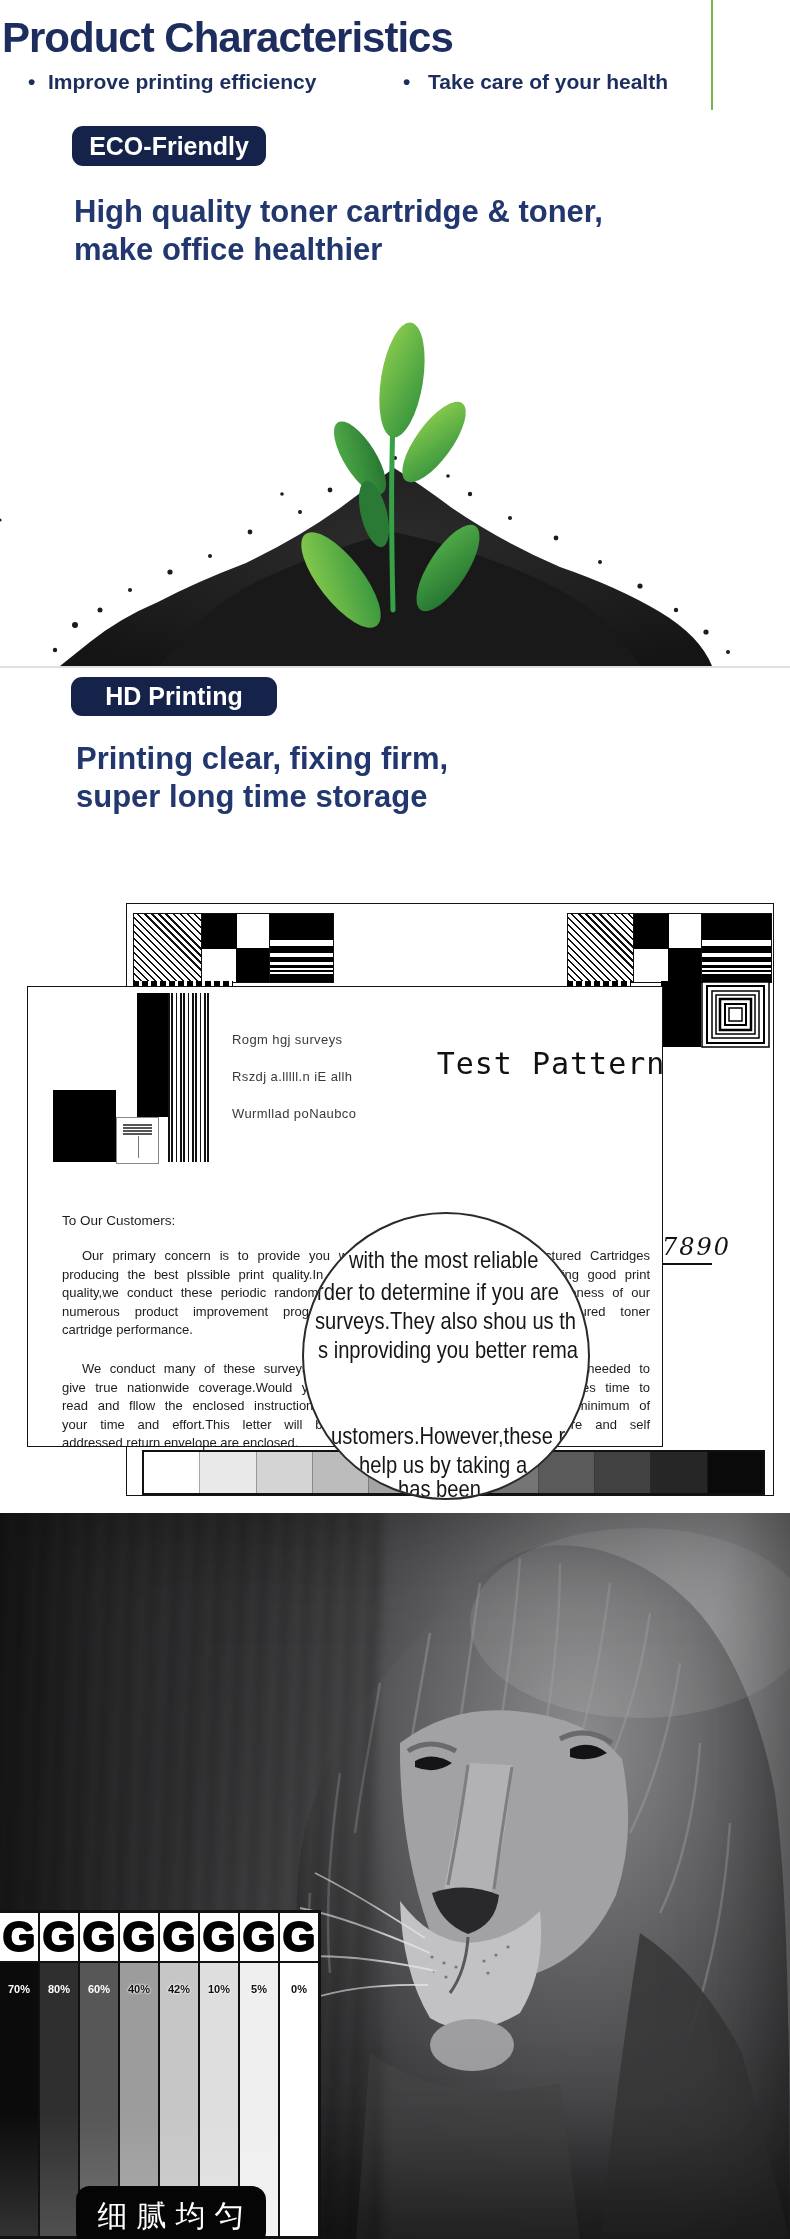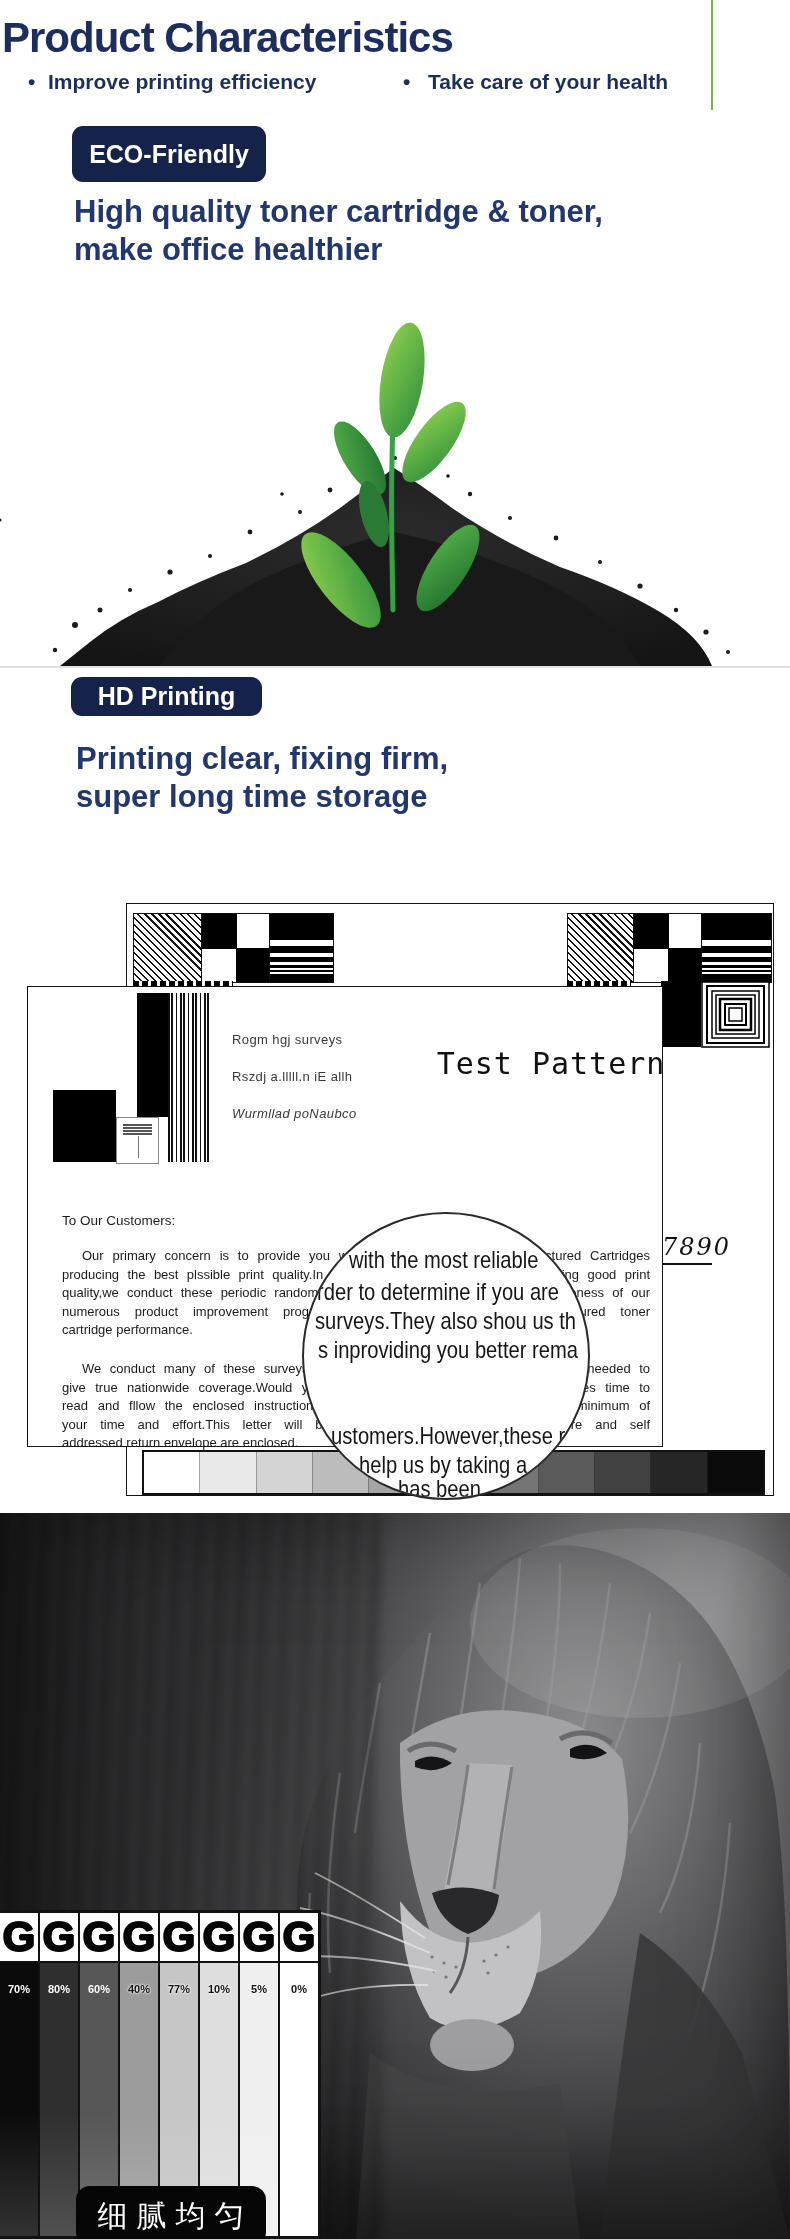--- a/index.html
+++ b/index.html
@@ -11,22 +11,22 @@
   .page-title{left:2px;top:14px;font-size:42px;font-weight:bold;color:#1c2d5e;letter-spacing:-1px;}
   .bullet-row{left:0;top:70px;width:712px;height:26px;color:#1c2d5e;font-weight:bold;font-size:21px;}
   .bullet-dot{position:absolute;top:0;font-size:21px;}
   .b1d{left:28px;} .b1t{position:absolute;left:48px;top:0;}
   .b2d{left:403px;} .b2t{position:absolute;left:428px;top:0;}
   .green-line{left:711px;top:0;width:2px;height:110px;background:#7cb34f;}
 
   
   .pill{background:#15224a;border-radius:11px;color:#fff;font-weight:bold;font-size:25px;
         display:flex;align-items:center;justify-content:center;}
-  .eco-badge{left:72px;top:126px;width:194px;height:56px;}
-  .hd-badge{left:71px;top:677px;width:191px;height:39px;}
+  .eco-badge{left:72px;top:126px;width:194px;height:40px;}
+  .hd-badge{left:71px;top:677px;width:206px;height:39px;}
   .sec-head{color:#22376e;font-weight:bold;font-size:31px;line-height:38px;}
   .eco-head{left:74px;top:193px;}
   .hd-head{left:76px;top:740px;}
 
   
   .plant-fig{left:0;top:280px;width:790px;height:388px;}
   .divider{left:0;top:666px;width:790px;height:2px;background:#dde1e6;}
 
   
   .back-page{left:126px;top:903px;width:646px;height:591px;background:#fff;border:1px solid #141414;}
@@ -220,21 +220,21 @@
   <div class="abs fp-docicon">
     <i style="top:6px;"></i>
       <i style="top:9px;"></i>
       <i style="top:12px;"></i>
       <i style="top:15px;"></i>
     <span class="vl"></span>
   </div>
 
   <div class="abs addr" style="top:1032px;">Rogm hgj surveys</div>
   <div class="abs addr" style="top:1069px;">Rszdj a.lllll.n iE allh</div>
-  <div class="abs addr" style="top:1106px;font-style:italic;">Wurmllad poNaubco</div>
+  <div class="abs addr" style="top:1106px;">Wurmllad poNaubco</div>
 
   <div class="abs tp-title">Test Pattern</div>
   <div class="abs salutation">To Our Customers:</div>
 
   <div class="abs para p1">
     <div class="ln first">Our primary concern is to provide you with the most reliable Remanufactured Cartridges</div>
     <div class="ln">producing the best plssible print quality.In order to determine if you are receiving good print</div>
     <div class="ln">quality,we conduct these periodic random surveys.They also shou us the effectiveness of our</div>
     <div class="ln">numerous product improvement programs inproviding you better remanufactured toner</div>
     <div class="ln last">cartridge performance.</div>
@@ -356,21 +356,21 @@
     <div class="shade" style="background-color: rgb(47, 47, 47);">
       <span class="pct" style="color: rgb(255, 255, 255);">80%</span>
       </div>
     <div class="shade" style="background-color: rgb(87, 87, 87);">
       <span class="pct" style="color: rgb(255, 255, 255);">60%</span>
       </div>
     <div class="shade" style="background-color: rgb(156, 156, 156); padding-left: 25px;">
       <span class="pct lit" style="color: rgb(17, 17, 17);">40%</span>
       </div>
     <div class="shade" style="background-color: rgb(198, 198, 198);">
-      <span class="pct lit" style="color: rgb(17, 17, 17);">77%</span>
+      <span class="pct lit" style="color: rgb(17, 17, 17);">42%</span>
       </div>
     <div class="shade" style="background-color: rgb(222, 222, 222);">
       <span class="pct lit" style="color: rgb(17, 17, 17);">10%</span>
       </div>
     <div class="shade" style="background-color: rgb(239, 239, 239);">
       <span class="pct lit" style="color: rgb(17, 17, 17);">5%</span>
       </div>
     <div class="shade" style="background-color: rgb(255, 255, 255);">
       <span class="pct lit" style="color: rgb(17, 17, 17);">0%</span>
       </div>

